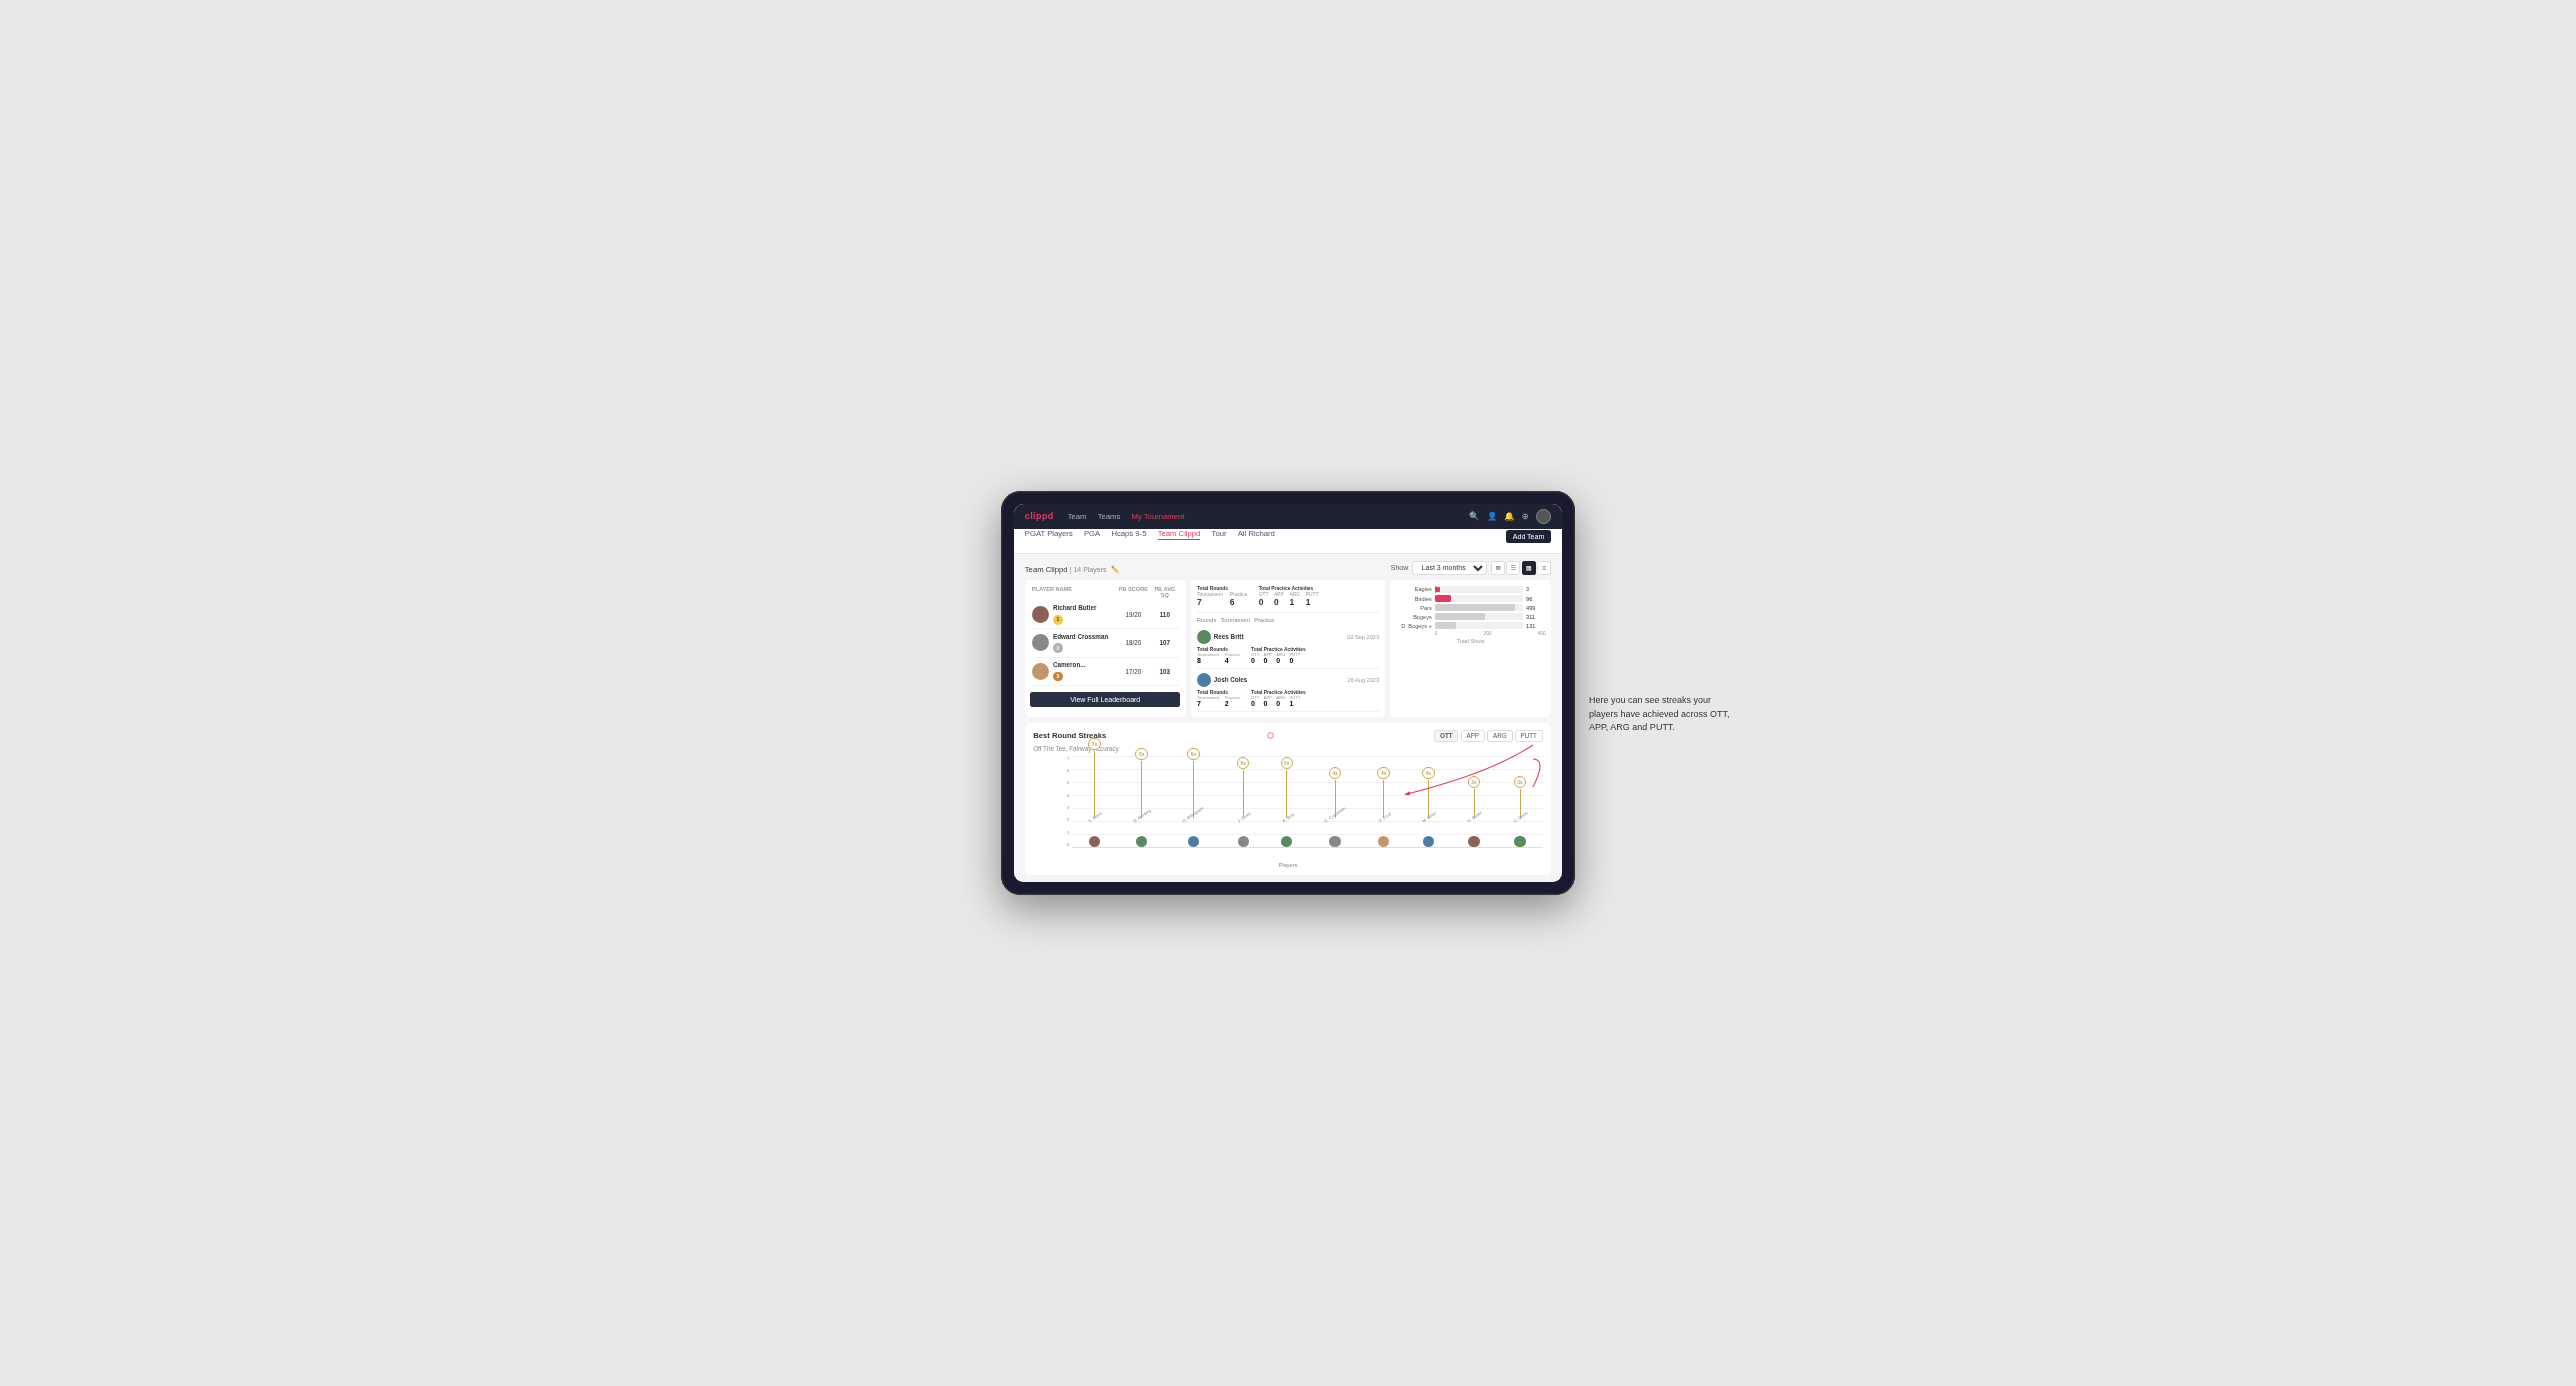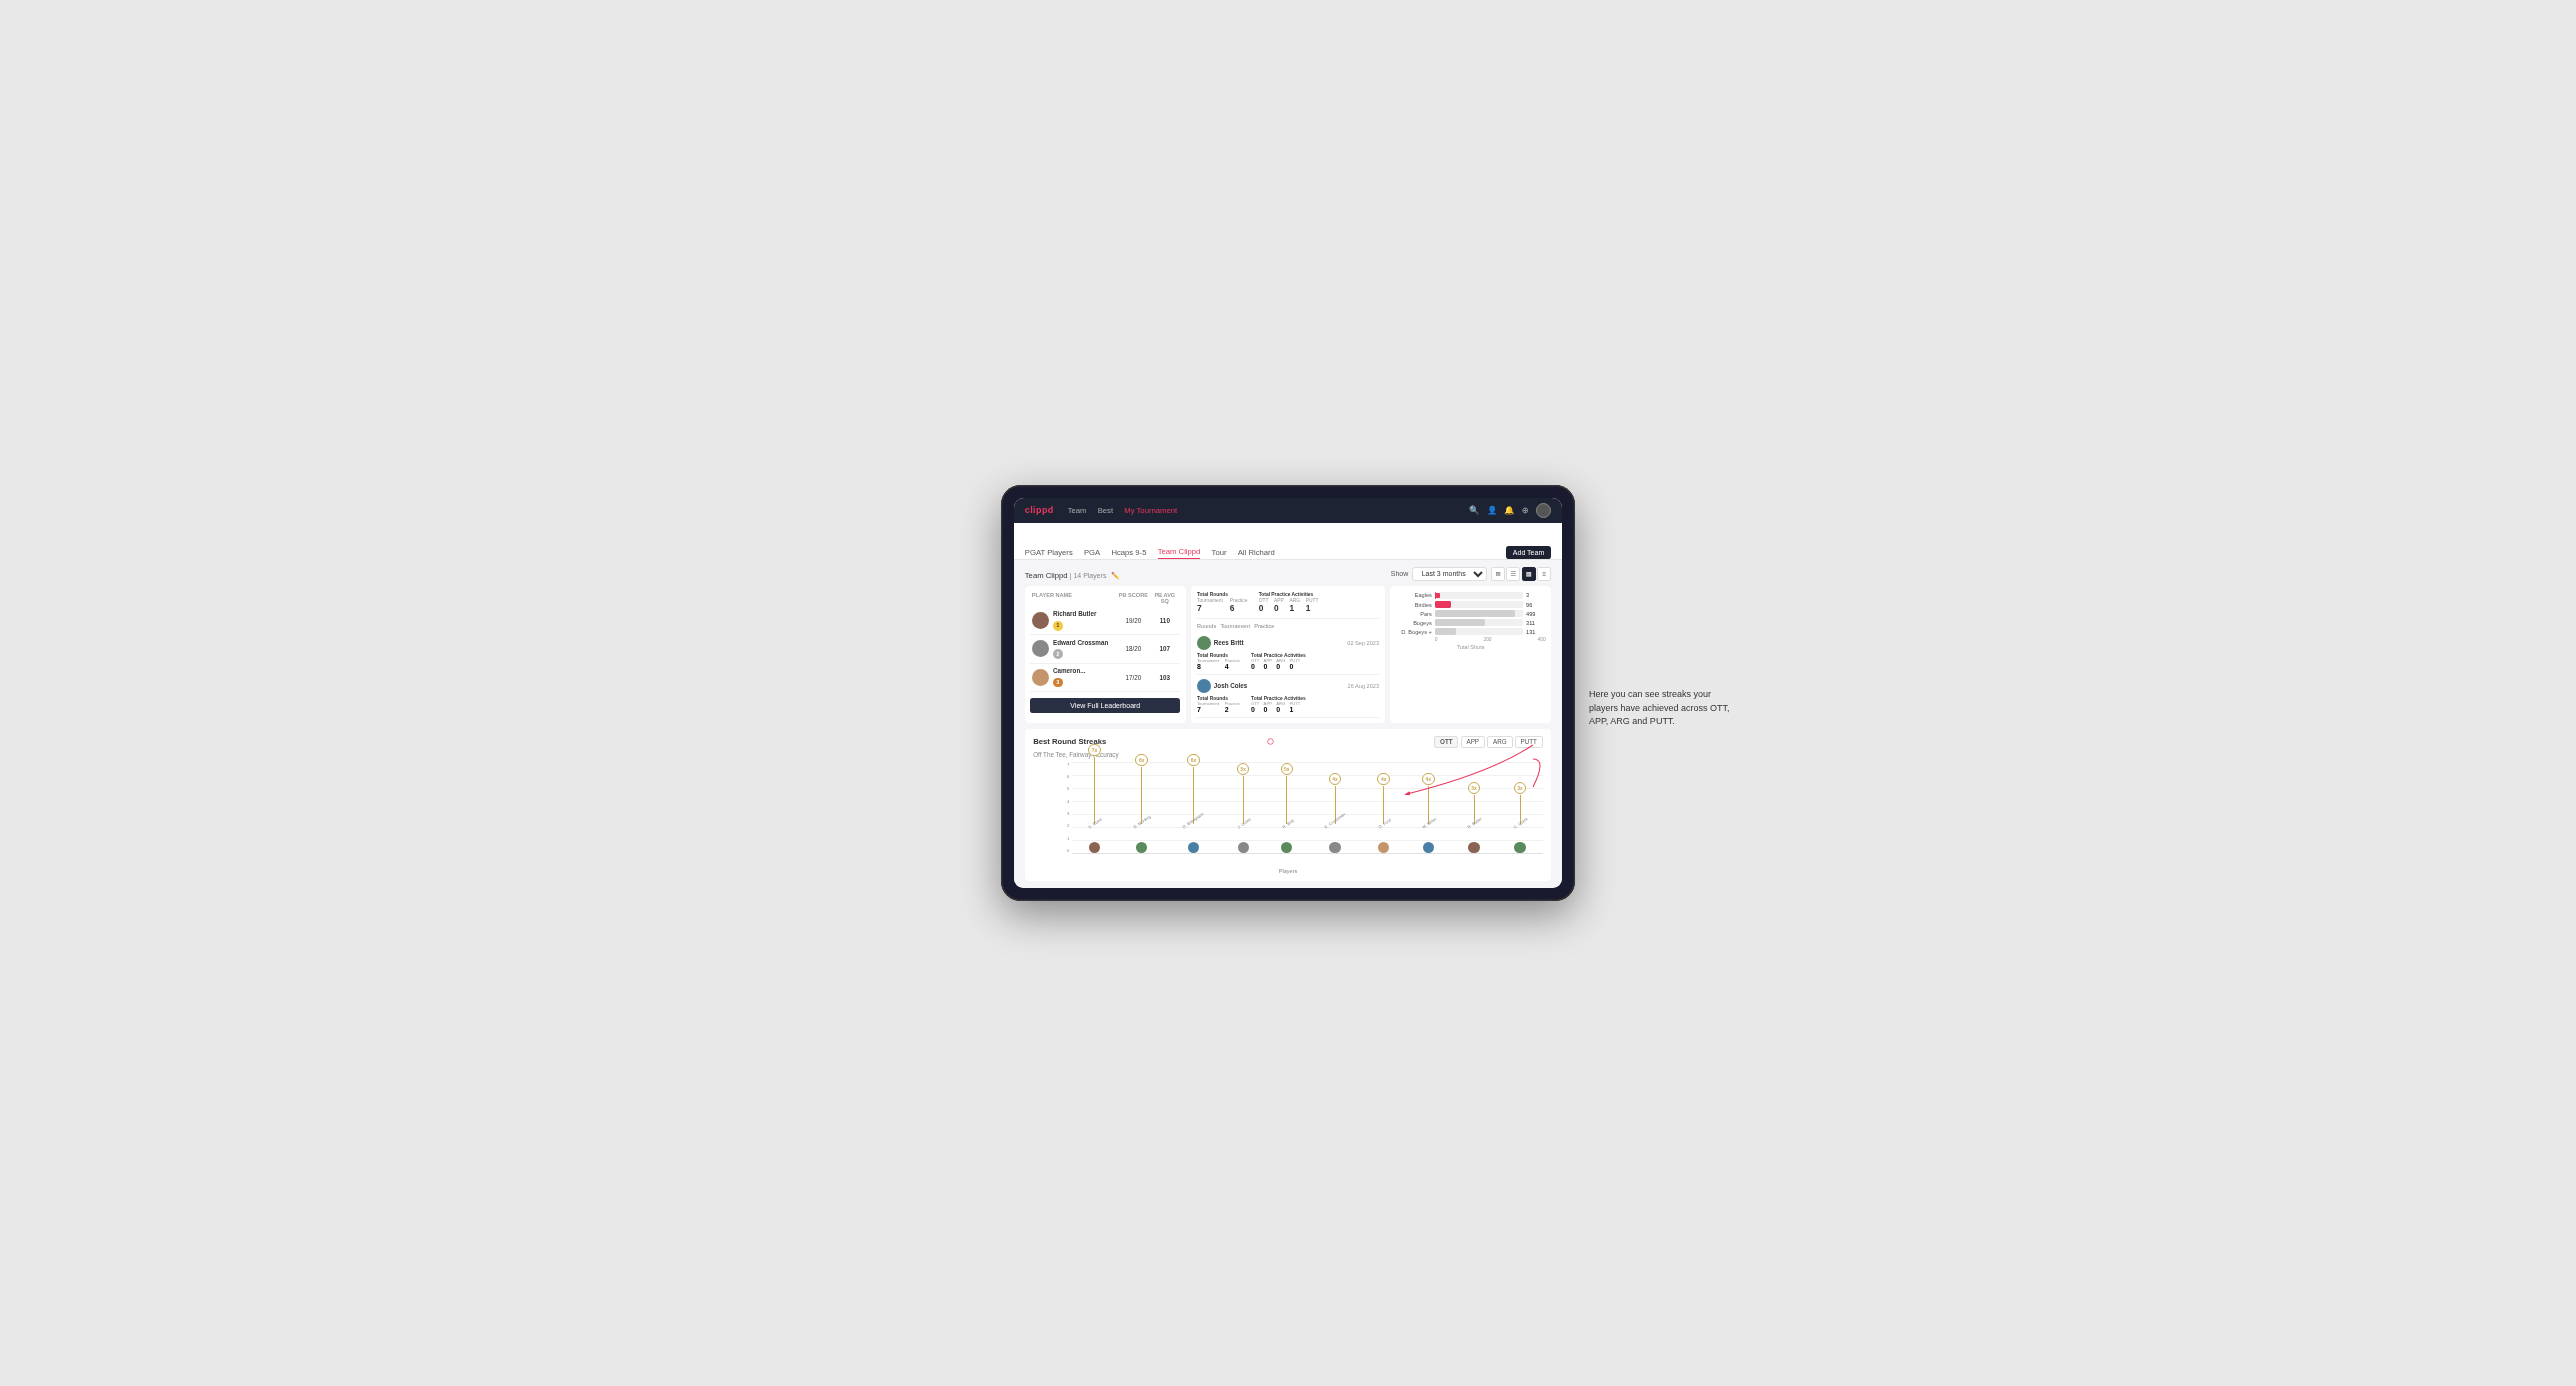--- a/index.html
+++ b/index.html
@@ -67,24 +67,24 @@
       width: 15.4px;
       height: 15.4px;
       border-radius: 50%;
       background: #555;
       border: 0.7px solid #888;
     }
     
     .sub-nav {
       background: #fff;
       display: flex;
-      align-items: flex-end;
+      align-items: flex-start;
       padding: 0 11.2px;
       border-bottom: 0.7px solid #e5e5e5;
-      height: 37px;
+      height: 25px;
       gap: 11.2px;
     }
     .sub-nav-link {
       font-size: 7.7px;
       color: #555;
       cursor: pointer;
       padding-bottom: 1.4px;
     }
     .sub-nav-link.active {
       color: #e8365d;
@@ -332,21 +332,21 @@
 <body>
 
 <div style="position: relative; display: inline-block; border-radius: 31px;">
   <div class="tablet-frame">
     <div class="tablet-screen">
 
       <div class="nav-bar">
         <span class="logo">clippd</span>
         <div class="nav-links">
           <span class="nav-link">Team</span>
-          <span class="nav-link">Best</span>
+          <span class="nav-link">Teams</span>
           <span class="nav-link active">My Tournament</span>
         </div>
         <div class="nav-right">
           <span class="nav-icon">🔍</span>
           <span class="nav-icon">👤</span>
           <span class="nav-icon">🔔</span>
           <span class="nav-icon">⊕</span>
           <div class="avatar-circle"></div>
         </div>
       </div>

